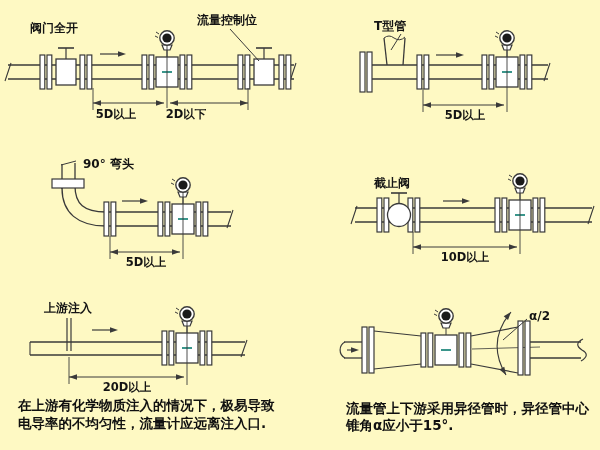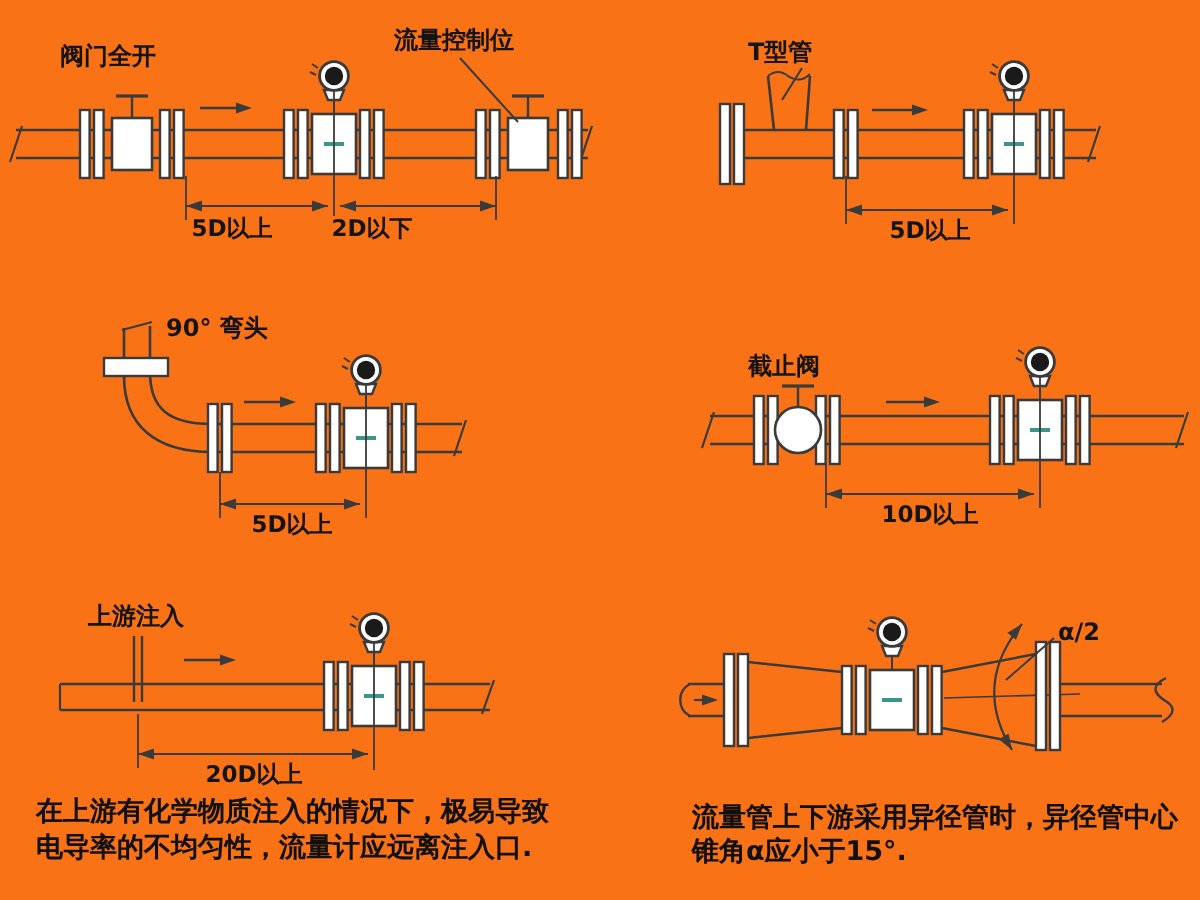--- a/index.html
+++ b/index.html
@@ -1,16 +1,16 @@
 <!DOCTYPE html>
 <html><head>
 <meta charset="utf-8">
 <style>
   html,body{margin:0;padding:0;background:#fff;}
-  #canvas{position:relative;width:600px;height:450px;background:#f97316;overflow:hidden;
+  #canvas{position:relative;width:600px;height:450px;background:#fef9c3;overflow:hidden;
           font-family:"DejaVu Sans",sans-serif;}
   #canvas svg{position:absolute;display:block;}
   text.lbl{font-family:"DejaVu Sans",sans-serif;font-weight:bold;font-size:12px;fill:#141414;}
   text.dim{font-family:"DejaVu Sans",sans-serif;font-weight:bold;font-size:11.5px;fill:#141414;}
   text.cap{font-family:"DejaVu Sans",sans-serif;font-weight:bold;font-size:13.5px;fill:#101010;}
 </style>
 </head>
 <body>
 
 <div id="canvas">

